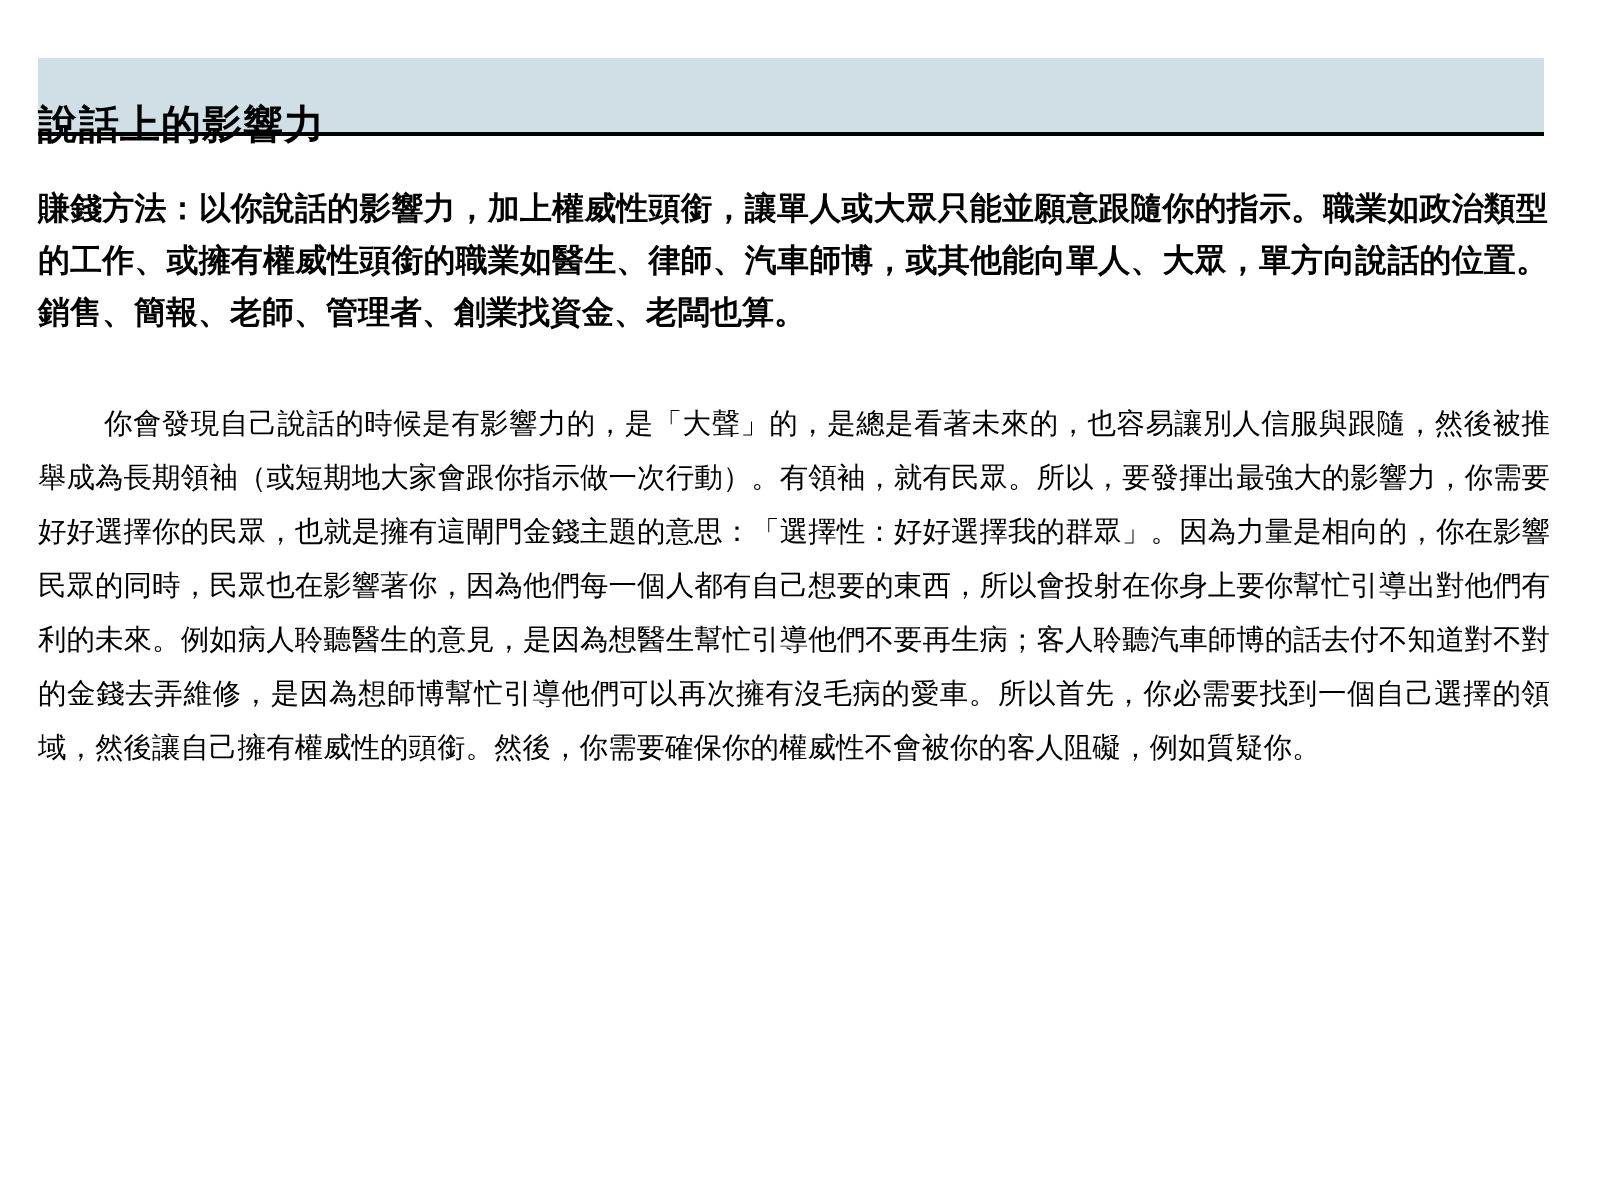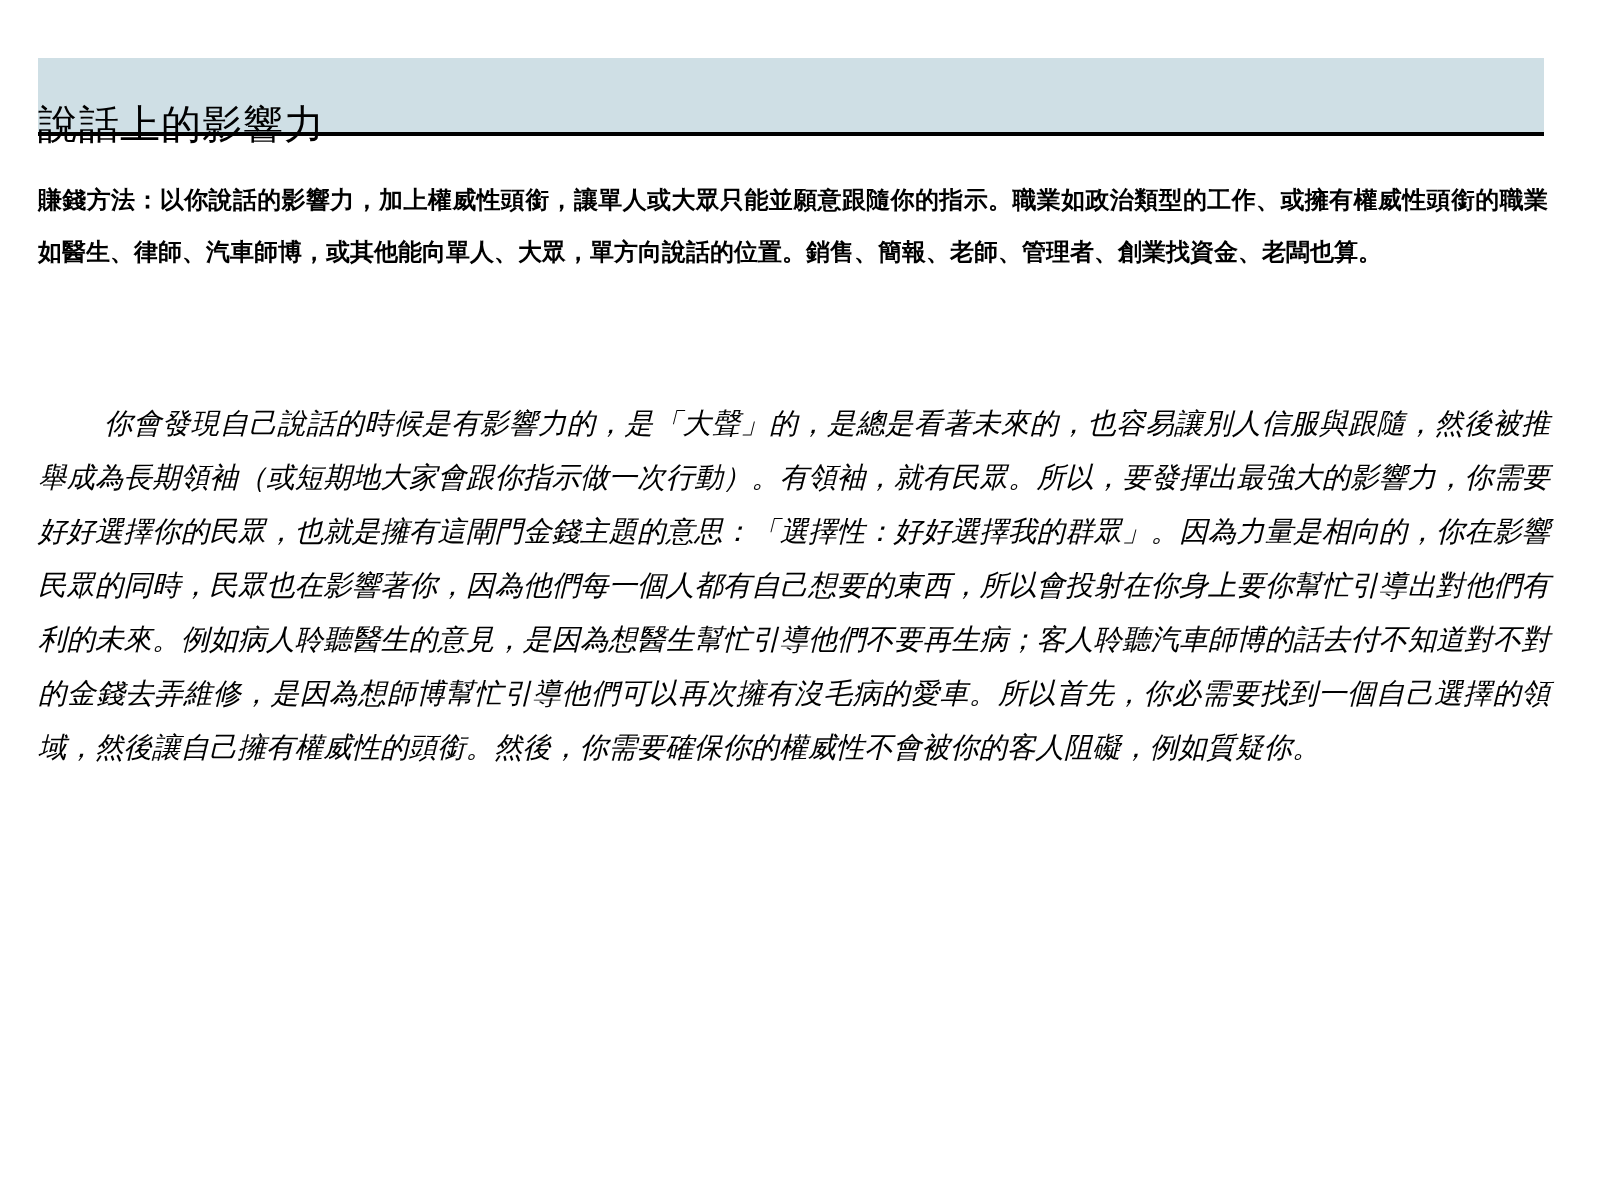--- a/index.html
+++ b/index.html
@@ -29,46 +29,45 @@
     height: 78px;
     background: #cfdfe5;
     border-bottom: 4px solid #000000;
     box-sizing: border-box;
   }
   .title-text {
     position: absolute;
     left: 38px;
     top: 74px;
     font-size: 40px;
-    font-weight: normal;
+    font-weight: bold;
     letter-spacing: 1px;
     line-height: 48px;
     color: #000000;
   }
   .lead {
     position: absolute;
     left: 38px;
     top: 150px;
     width: 1510px;
-    font-size: 24px;
+    font-size: 32px;
     font-weight: bold;
     line-height: 52px;
     text-align: justify;
     text-justify: inter-ideograph;
     letter-spacing: 0px;
   }
   .body-block {
     position: absolute;
     left: 38px;
     width: 1512px;
     font-size: 28.5px;
     line-height: 54px;
     text-align: justify;
     text-justify: inter-ideograph;
-    font-style: italic;
   }
   .body-block.p1 { top: 368px; }
   .body-block.p2 { top: 828px; }
   .indent {
     text-indent: 66px;
   }
 </style>
 </head>
 <body>
 

